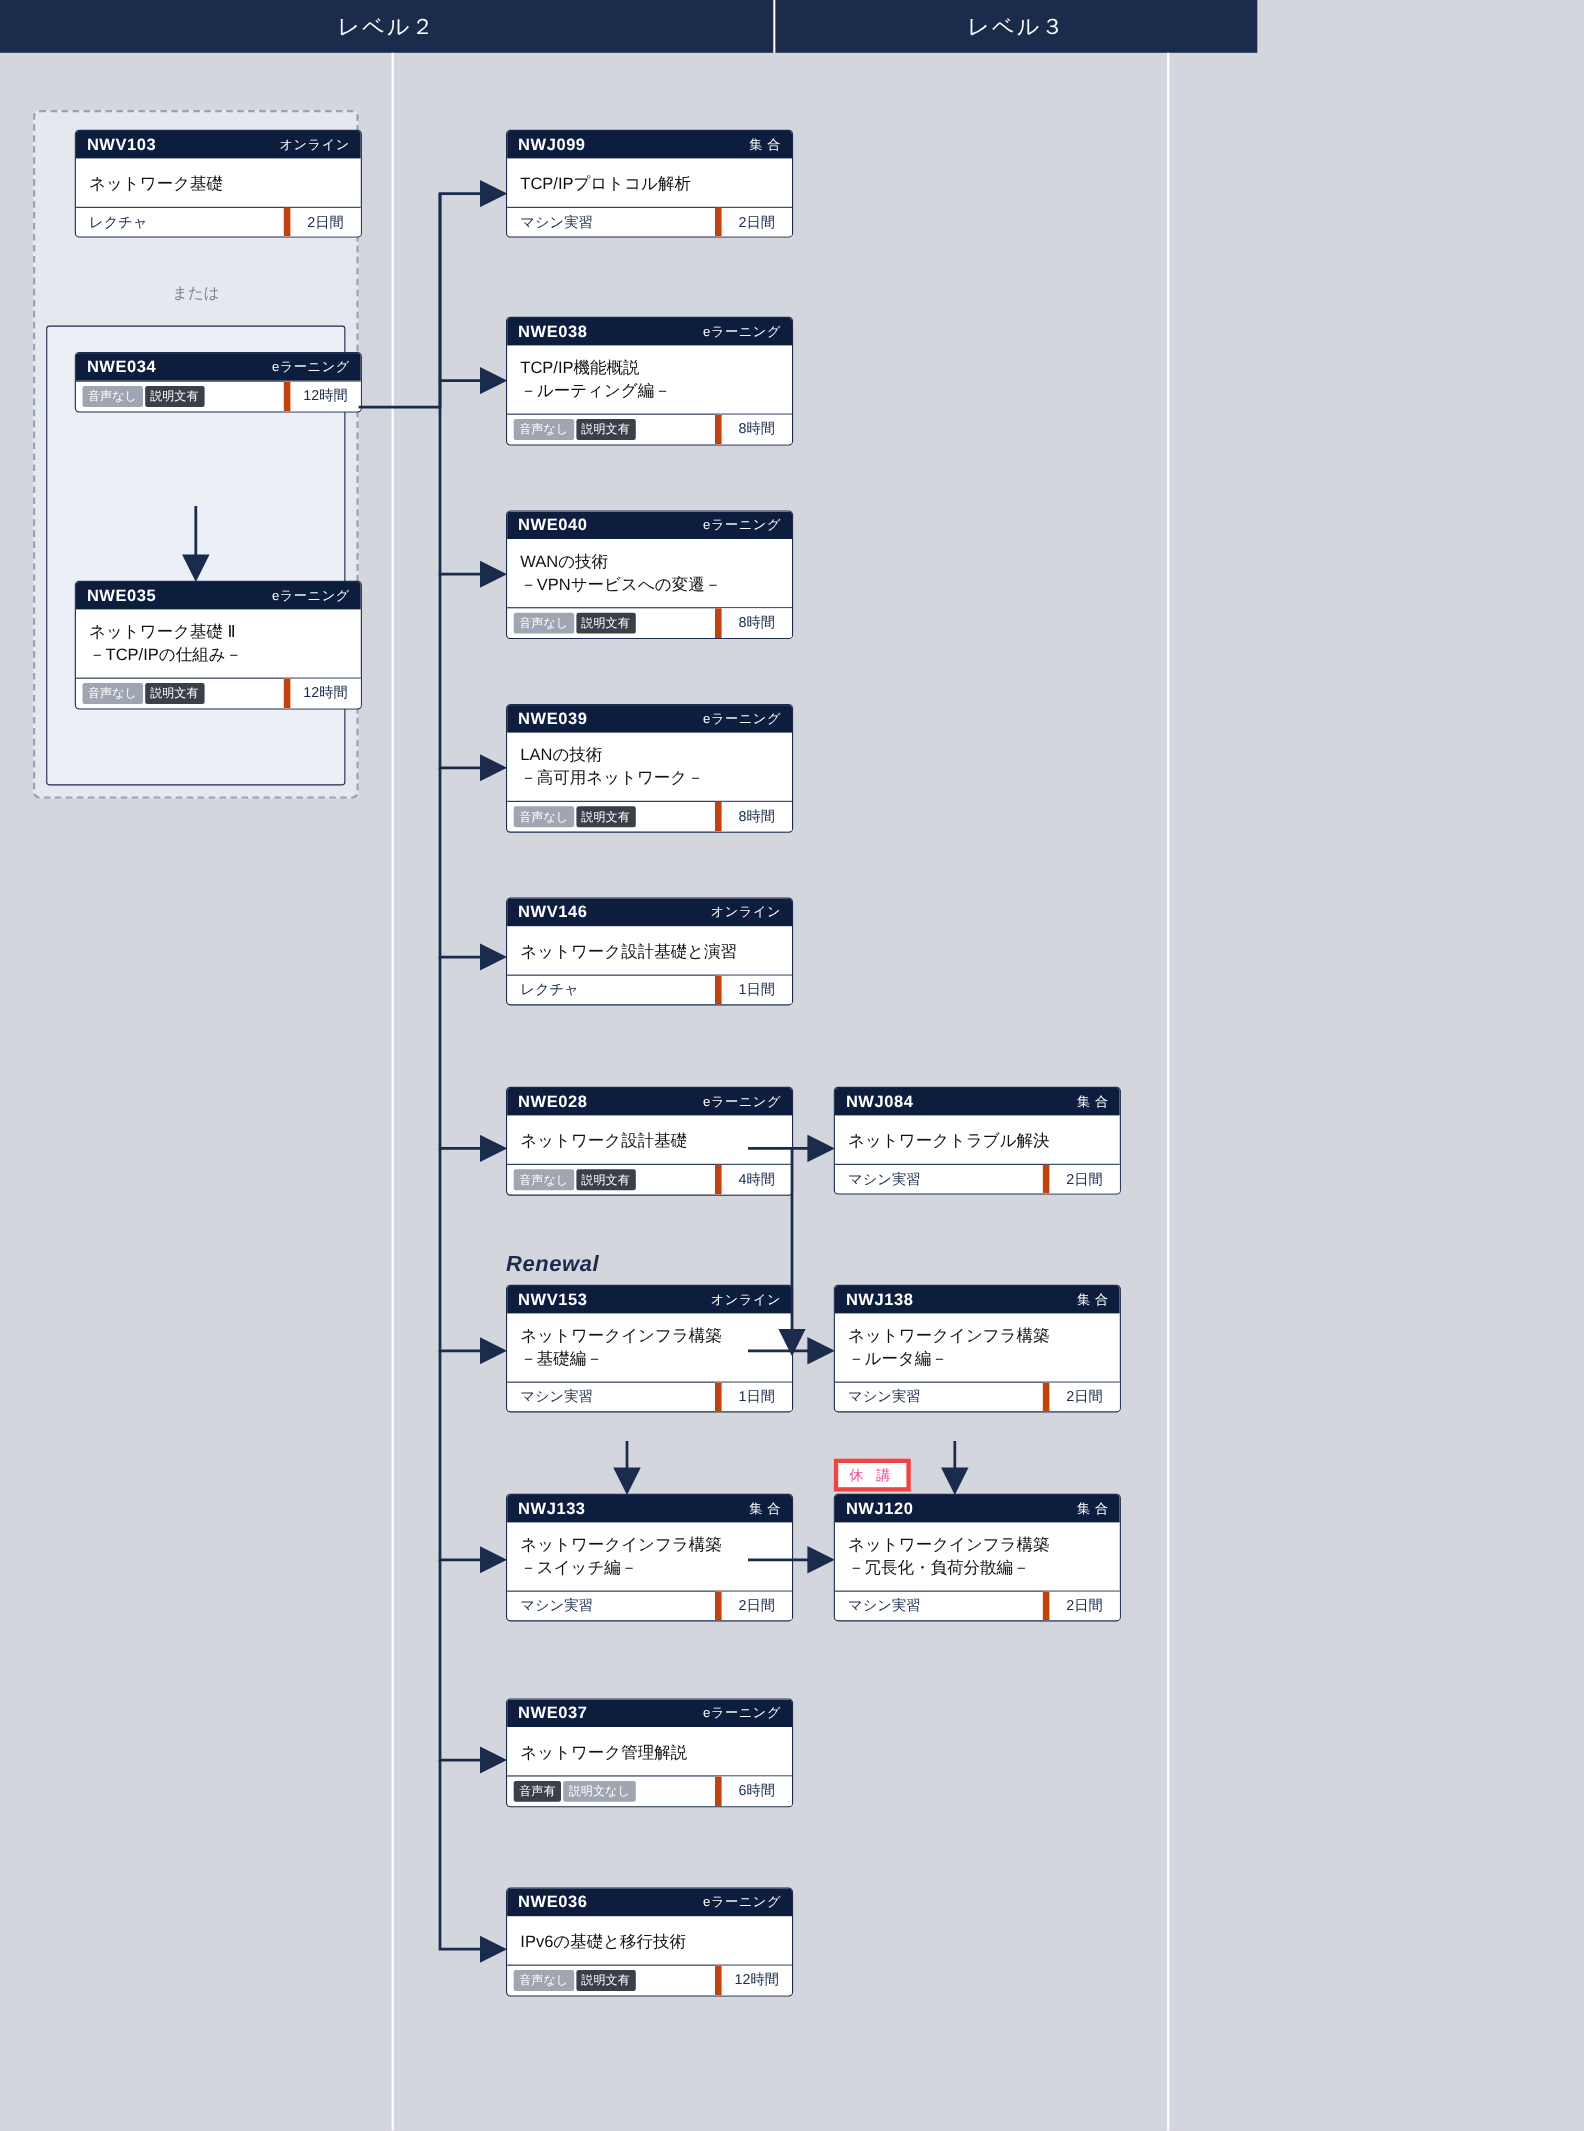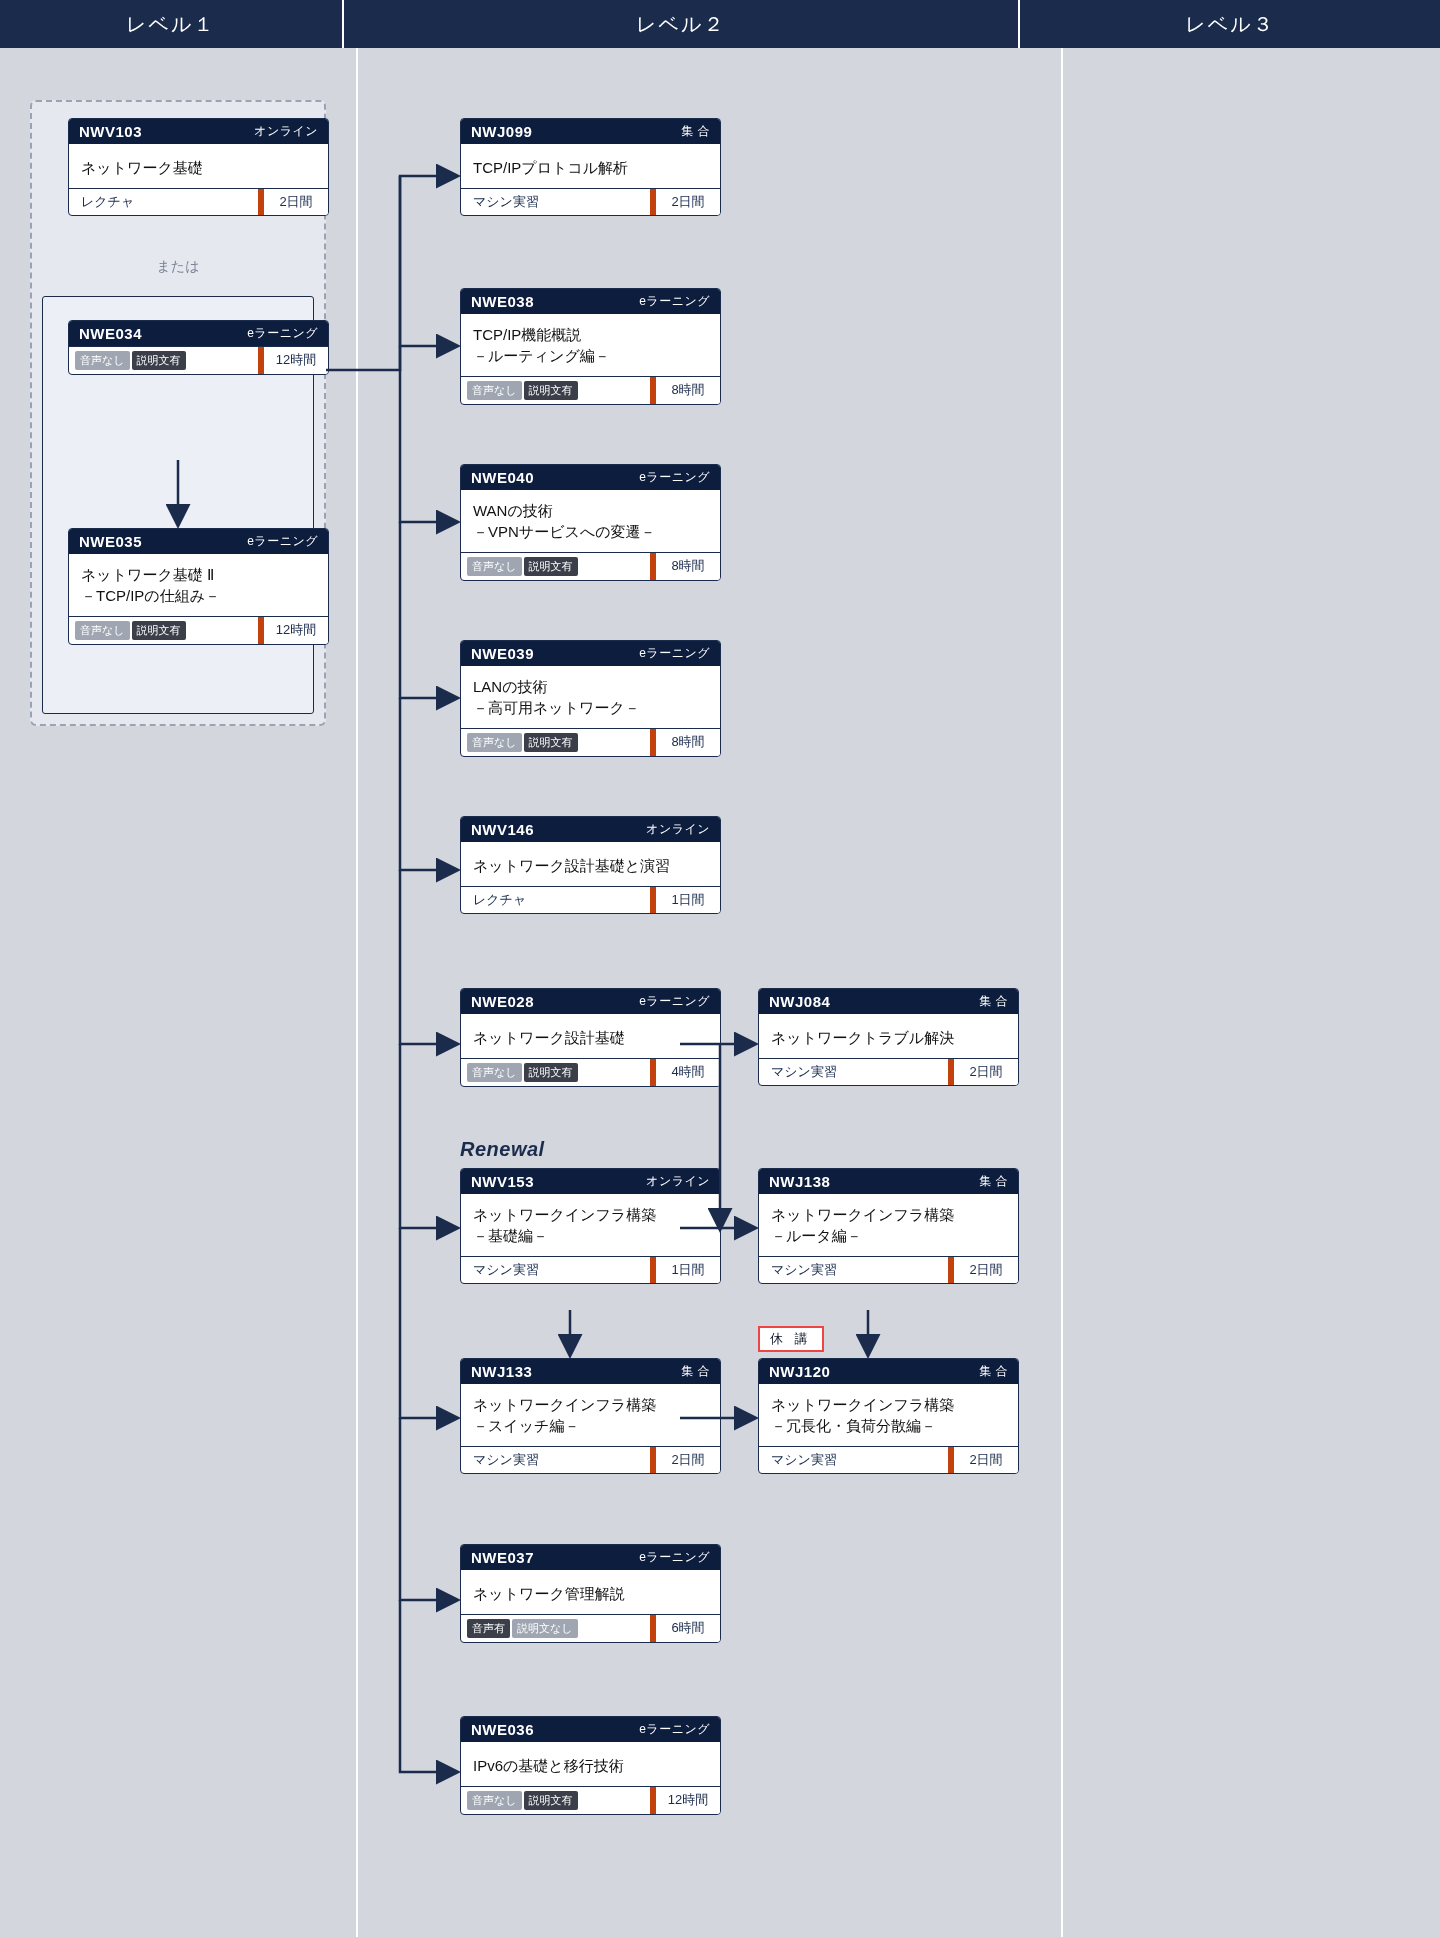--- a/index.html
+++ b/index.html
@@ -113,41 +113,40 @@
     position:absolute;
     font-style:italic;
     font-weight:700;
     color:#1a2b4c;
     font-size:20px;
     letter-spacing:0.5px;
   }
   .suspend {
     position:absolute;
     font-size:13px;
-    color:#0f172a;
-    border:2px solid #ef4444;
+    color:#ec4899;
+    border:4px solid #ef4444;
     background:#fff;
     padding:2px 10px;
     letter-spacing:4px;
   }
 
   svg.arrows {
     position:absolute;
     top:0; left:0;
     width:1440px; height:1937px;
     pointer-events:none;
   }
 </style>
 </head>
 <body>
 
 <div class="canvas">
 
   <div class="col-headers">
-    <div class="col-header hdr1">レベル１</div>
     <div class="col-header hdr2">レベル２</div>
     <div class="col-header hdr3">レベル３</div>
   </div>
 
   <div class="sep1"></div>
   <div class="sep2"></div>
 
   <div class="group-box" style="left:30px; top:100px; width:296px; height:626px;"></div>
 
   <div class="inner-box" style="left:42px; top:296px; width:272px; height:418px;"></div>

